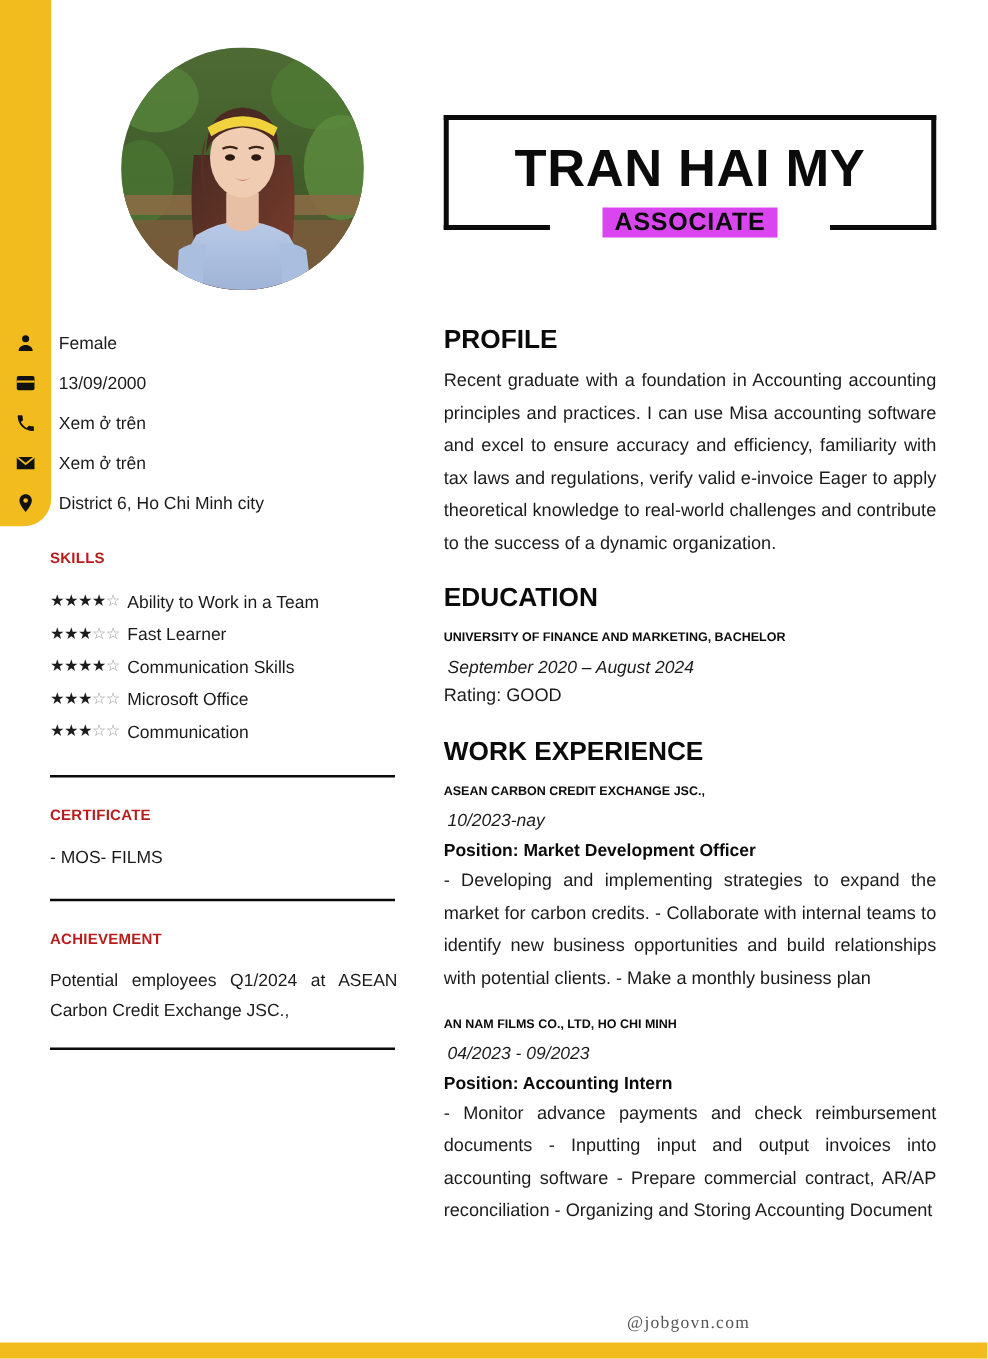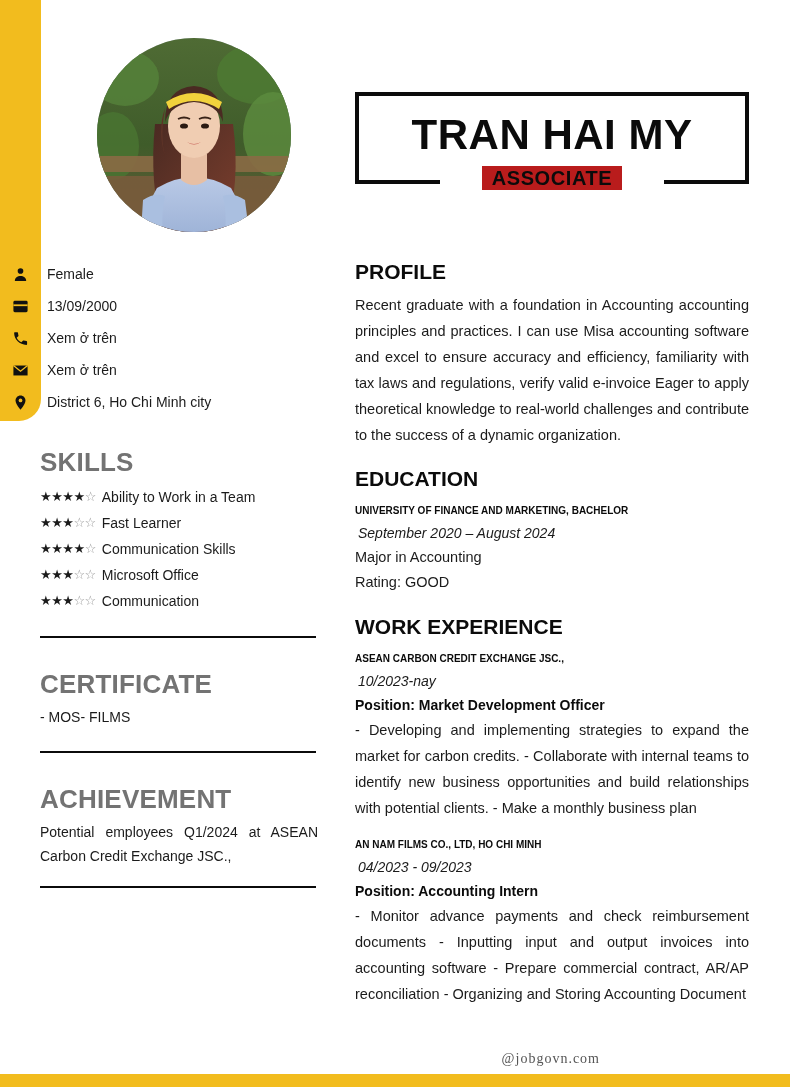--- a/index.html
+++ b/index.html
@@ -86,21 +86,21 @@
   }
   .role-text {
     position: absolute;
     left: 0; right: 0;
     top: 74px;
     text-align: center;
     font-size: 20px;
     font-weight: 700;
     letter-spacing: 0.6px;
     color: #0b0b0b;
-    background: #b91c1c;
+    background: #d946ef;
     padding: 0 10px;
     width: fit-content;
     margin: 0 auto;
     line-height: 24px;
   }
 
   
   .contact-list {
     position: absolute;
     left: 0;
@@ -128,26 +128,25 @@
   }
 
   
   .left-col {
     position: absolute;
     left: 40px;
     top: 433px;
     width: 278px;
   }
   .sec-title-left {
-    font-size: 26px;
+    font-size: 12px;
     font-weight: 700;
     letter-spacing: 0.2px;
-    color: #737373;
+    color: #b91c1c;
     line-height: 26px;
-    margin-top: 16px;
   }
   .divider {
     width: 276px;
     height: 2px;
     background: #0b0b0b;
   }
 
   .skill-row {
     display: flex;
     align-items: center;
@@ -406,21 +405,20 @@
 
     <div class="sec-title-right">PROFILE</div>
     <div style="height:6px"></div>
     <div class="para">Recent graduate with a foundation in Accounting accounting principles and practices. I can use Misa accounting software and excel to ensure accuracy and efficiency, familiarity with tax laws and regulations, verify valid e-invoice Eager to apply theoretical knowledge to real-world challenges and contribute to the success of a dynamic organization.</div>
 
     <div style="height:17px"></div>
     <div class="sec-title-right">EDUCATION</div>
     <div style="height:6px"></div>
     <div class="org">UNIVERSITY OF FINANCE AND MARKETING, BACHELOR</div>
     <div class="dates">September 2020 – August 2024</div>
-    <div class="edu-line">Major in Accounting</div>
     <div class="edu-line">Rating: GOOD</div>
 
     <div style="height:18px"></div>
     <div class="sec-title-right">WORK EXPERIENCE</div>
     <div style="height:6px"></div>
 
     <div>
       <div class="org">ASEAN CARBON CREDIT EXCHANGE JSC.,</div>
       <div class="dates">10/2023-nay</div>
       <div class="position">Position: Market Development Officer</div>

